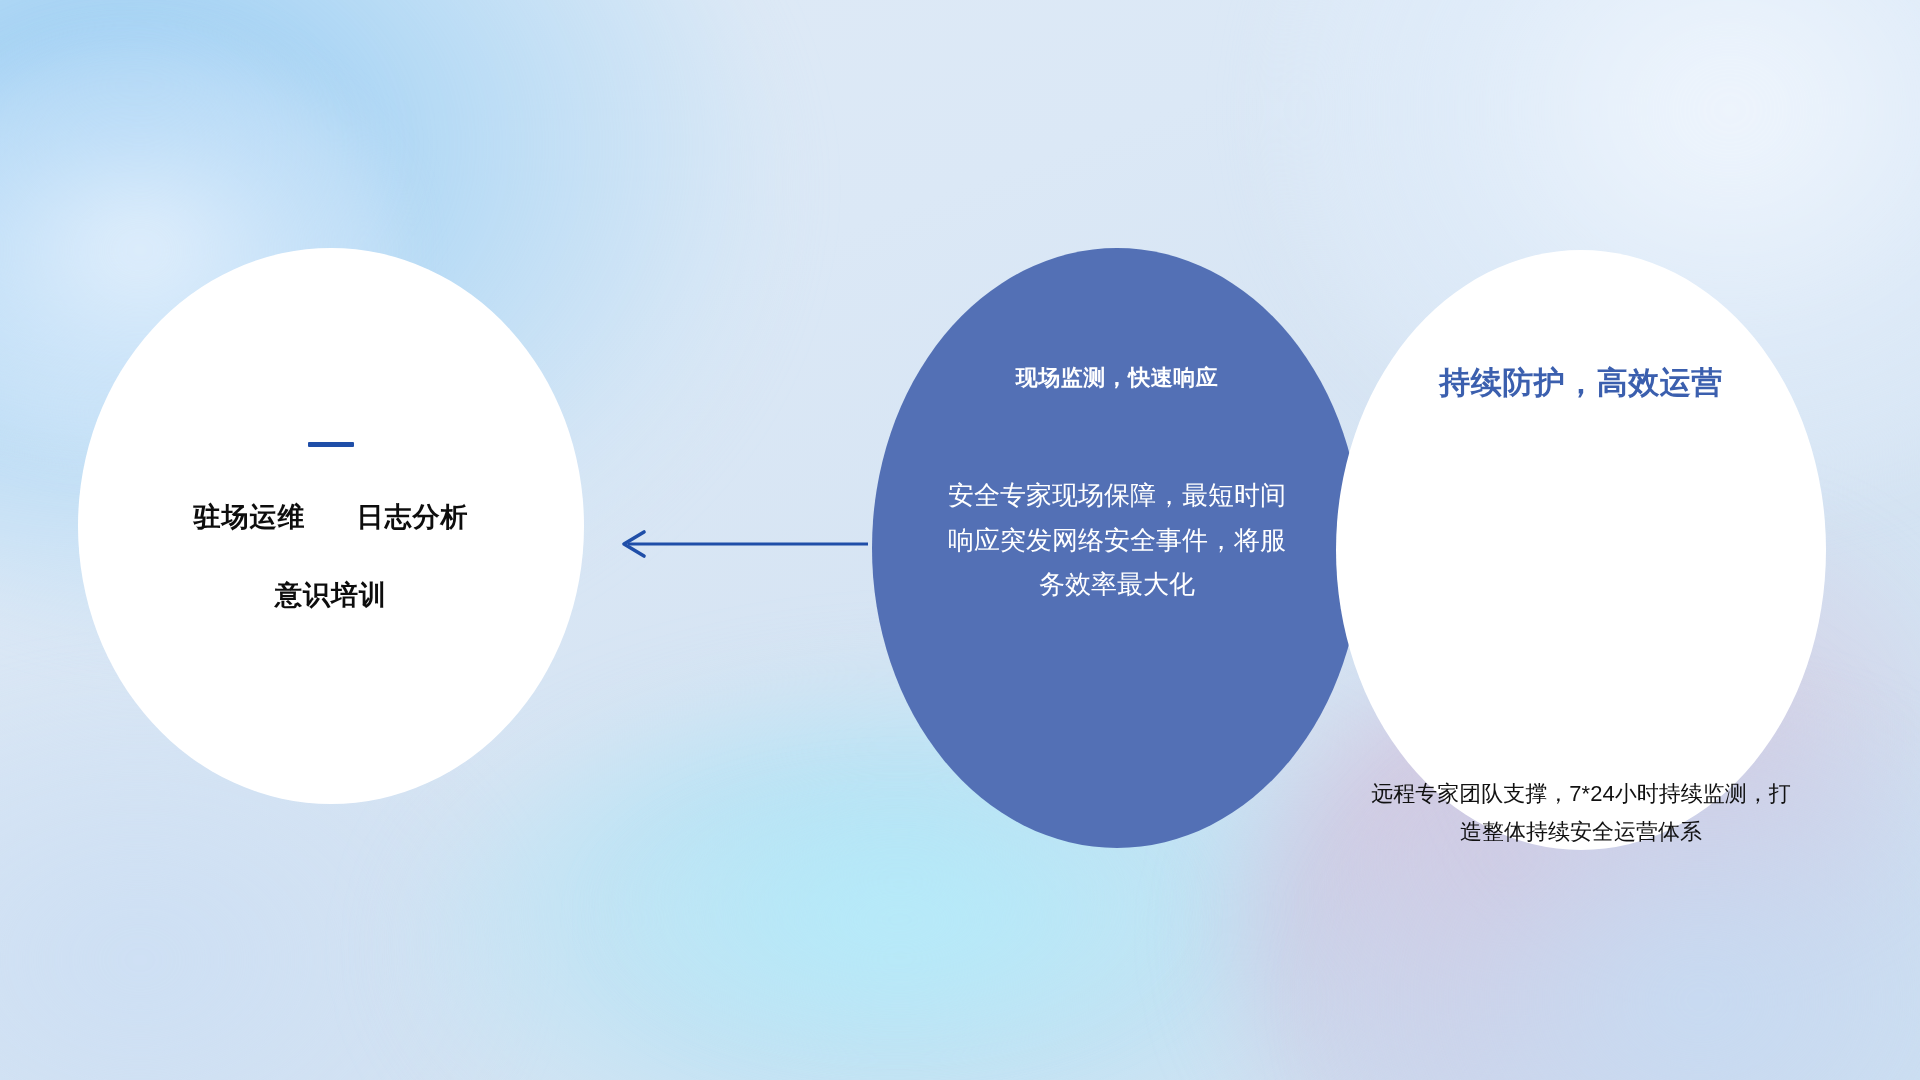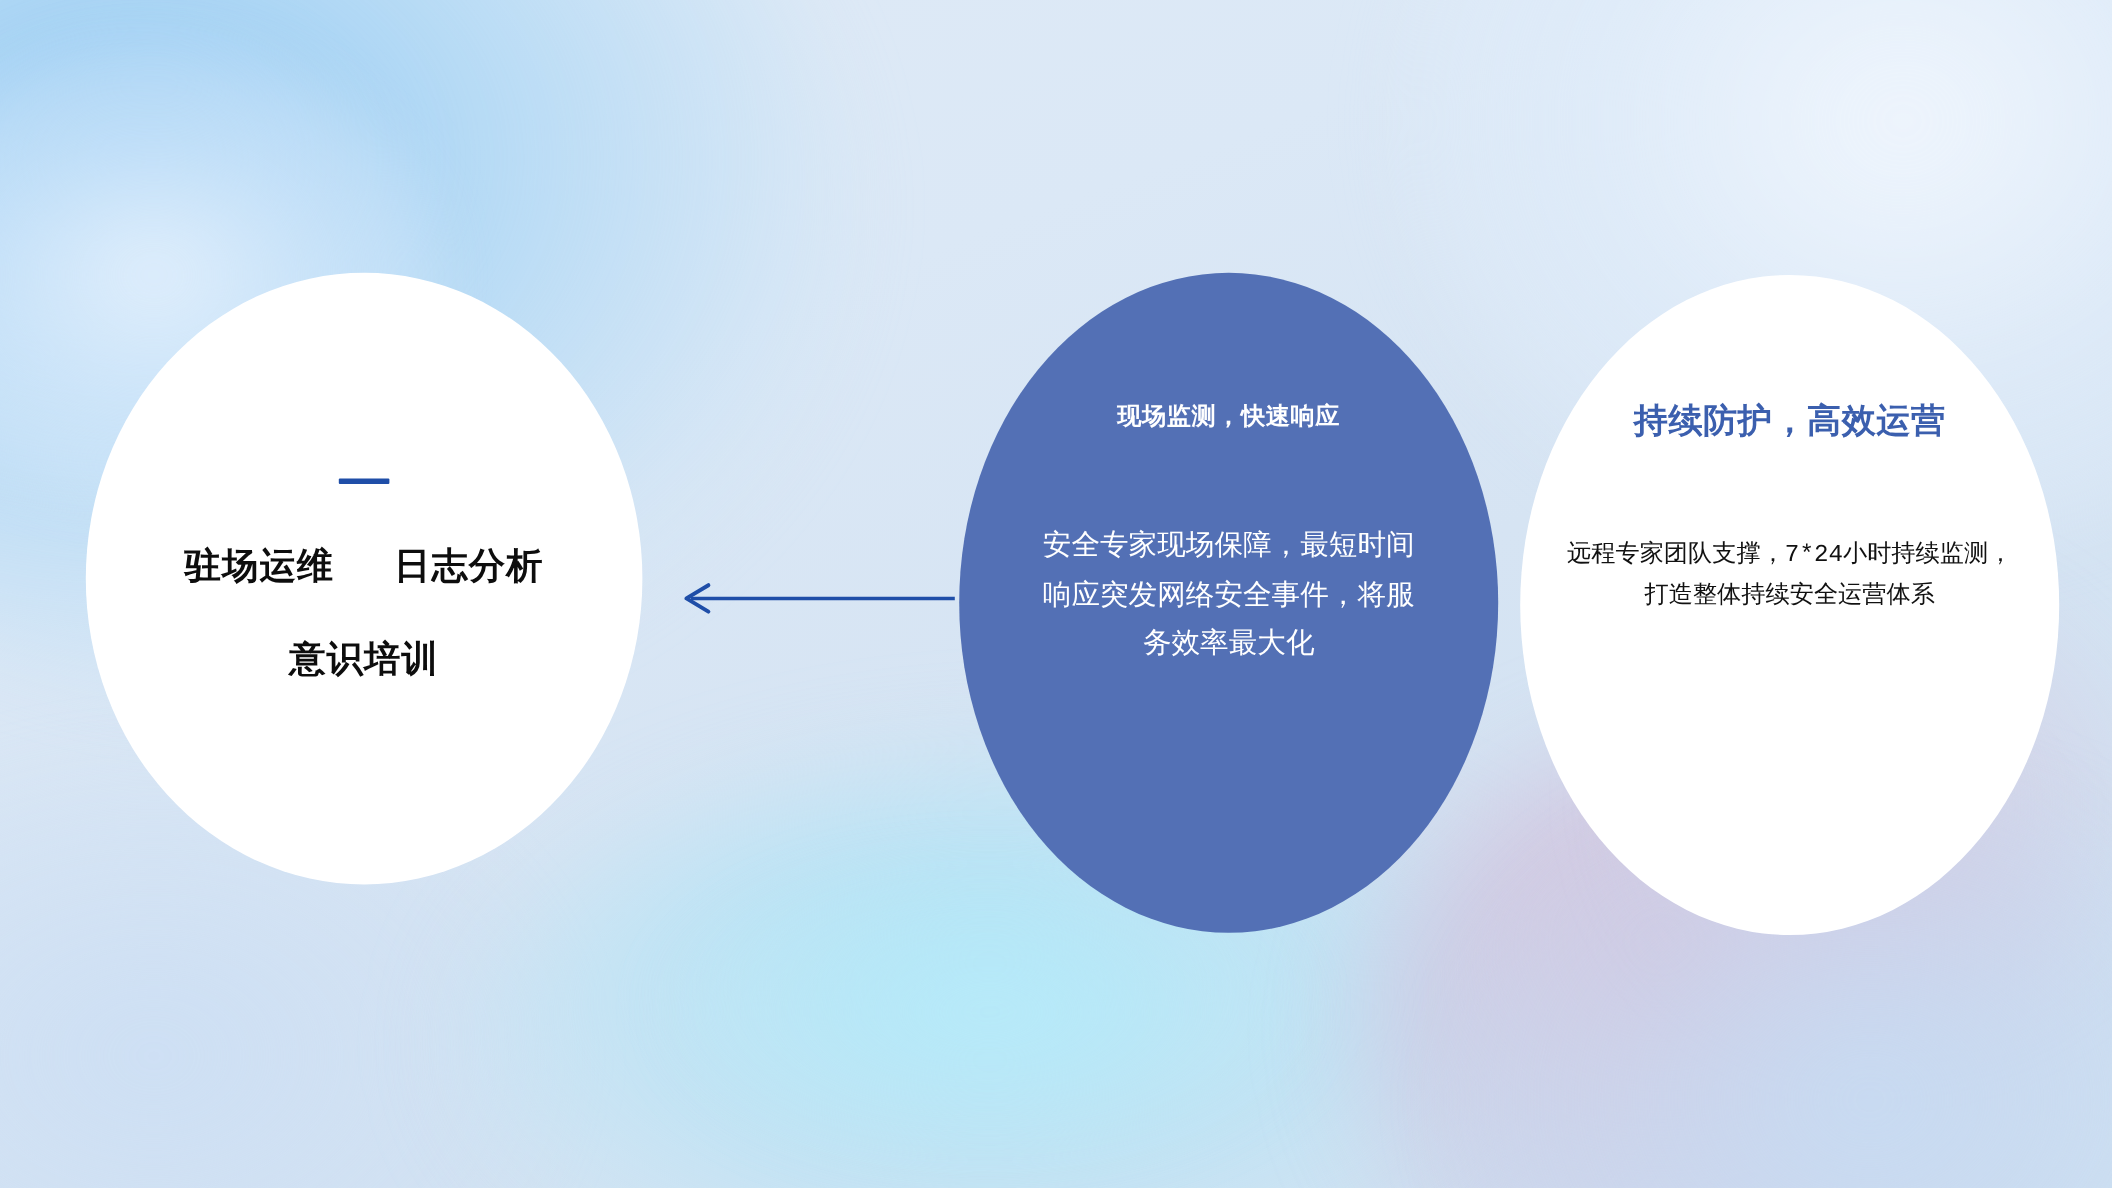--- a/index.html
+++ b/index.html
@@ -96,21 +96,21 @@
     justify-content: center;
   }
   .accent-dash {
     width: 46px;
     height: 5px;
     background: #1f4ea8;
     border-radius: 1px;
     margin-bottom: 56px;
   }
   .left-line {
-    font-size: 33px;
+    font-size: 27px;
     font-weight: 700;
     color: #0d0d0d;
     letter-spacing: 1px;
     line-height: 1.1;
     white-space: nowrap;
     text-align: center;
   }
   .left-line + .left-line { margin-top: 36px; }
   .left-gap { display: inline-block; width: 34px; }
   .left-line-last { margin-top: 48px !important; text-align: right; }
@@ -136,25 +136,24 @@
     font-size: 26px;
     font-weight: 400;
     color: #ffffff;
     line-height: 1.72;
     text-align: center;
     width: 340px;
   }
 
   
   #circle-right {
-    left: 1382px; top: 250px;
+    left: 1336px; top: 250px;
     width: 490px; height: 600px;
-    justify-content: flex-start;
+    justify-content: space-between;
     z-index: 4;
-    font-family: Liberation Mono, monospace;
   }
   .right-title {
     margin-top: 112px;
     font-size: 31px;
     font-weight: 700;
     color: #3b5fae;
     letter-spacing: 0.5px;
     white-space: nowrap;
     text-align: center;
   }

